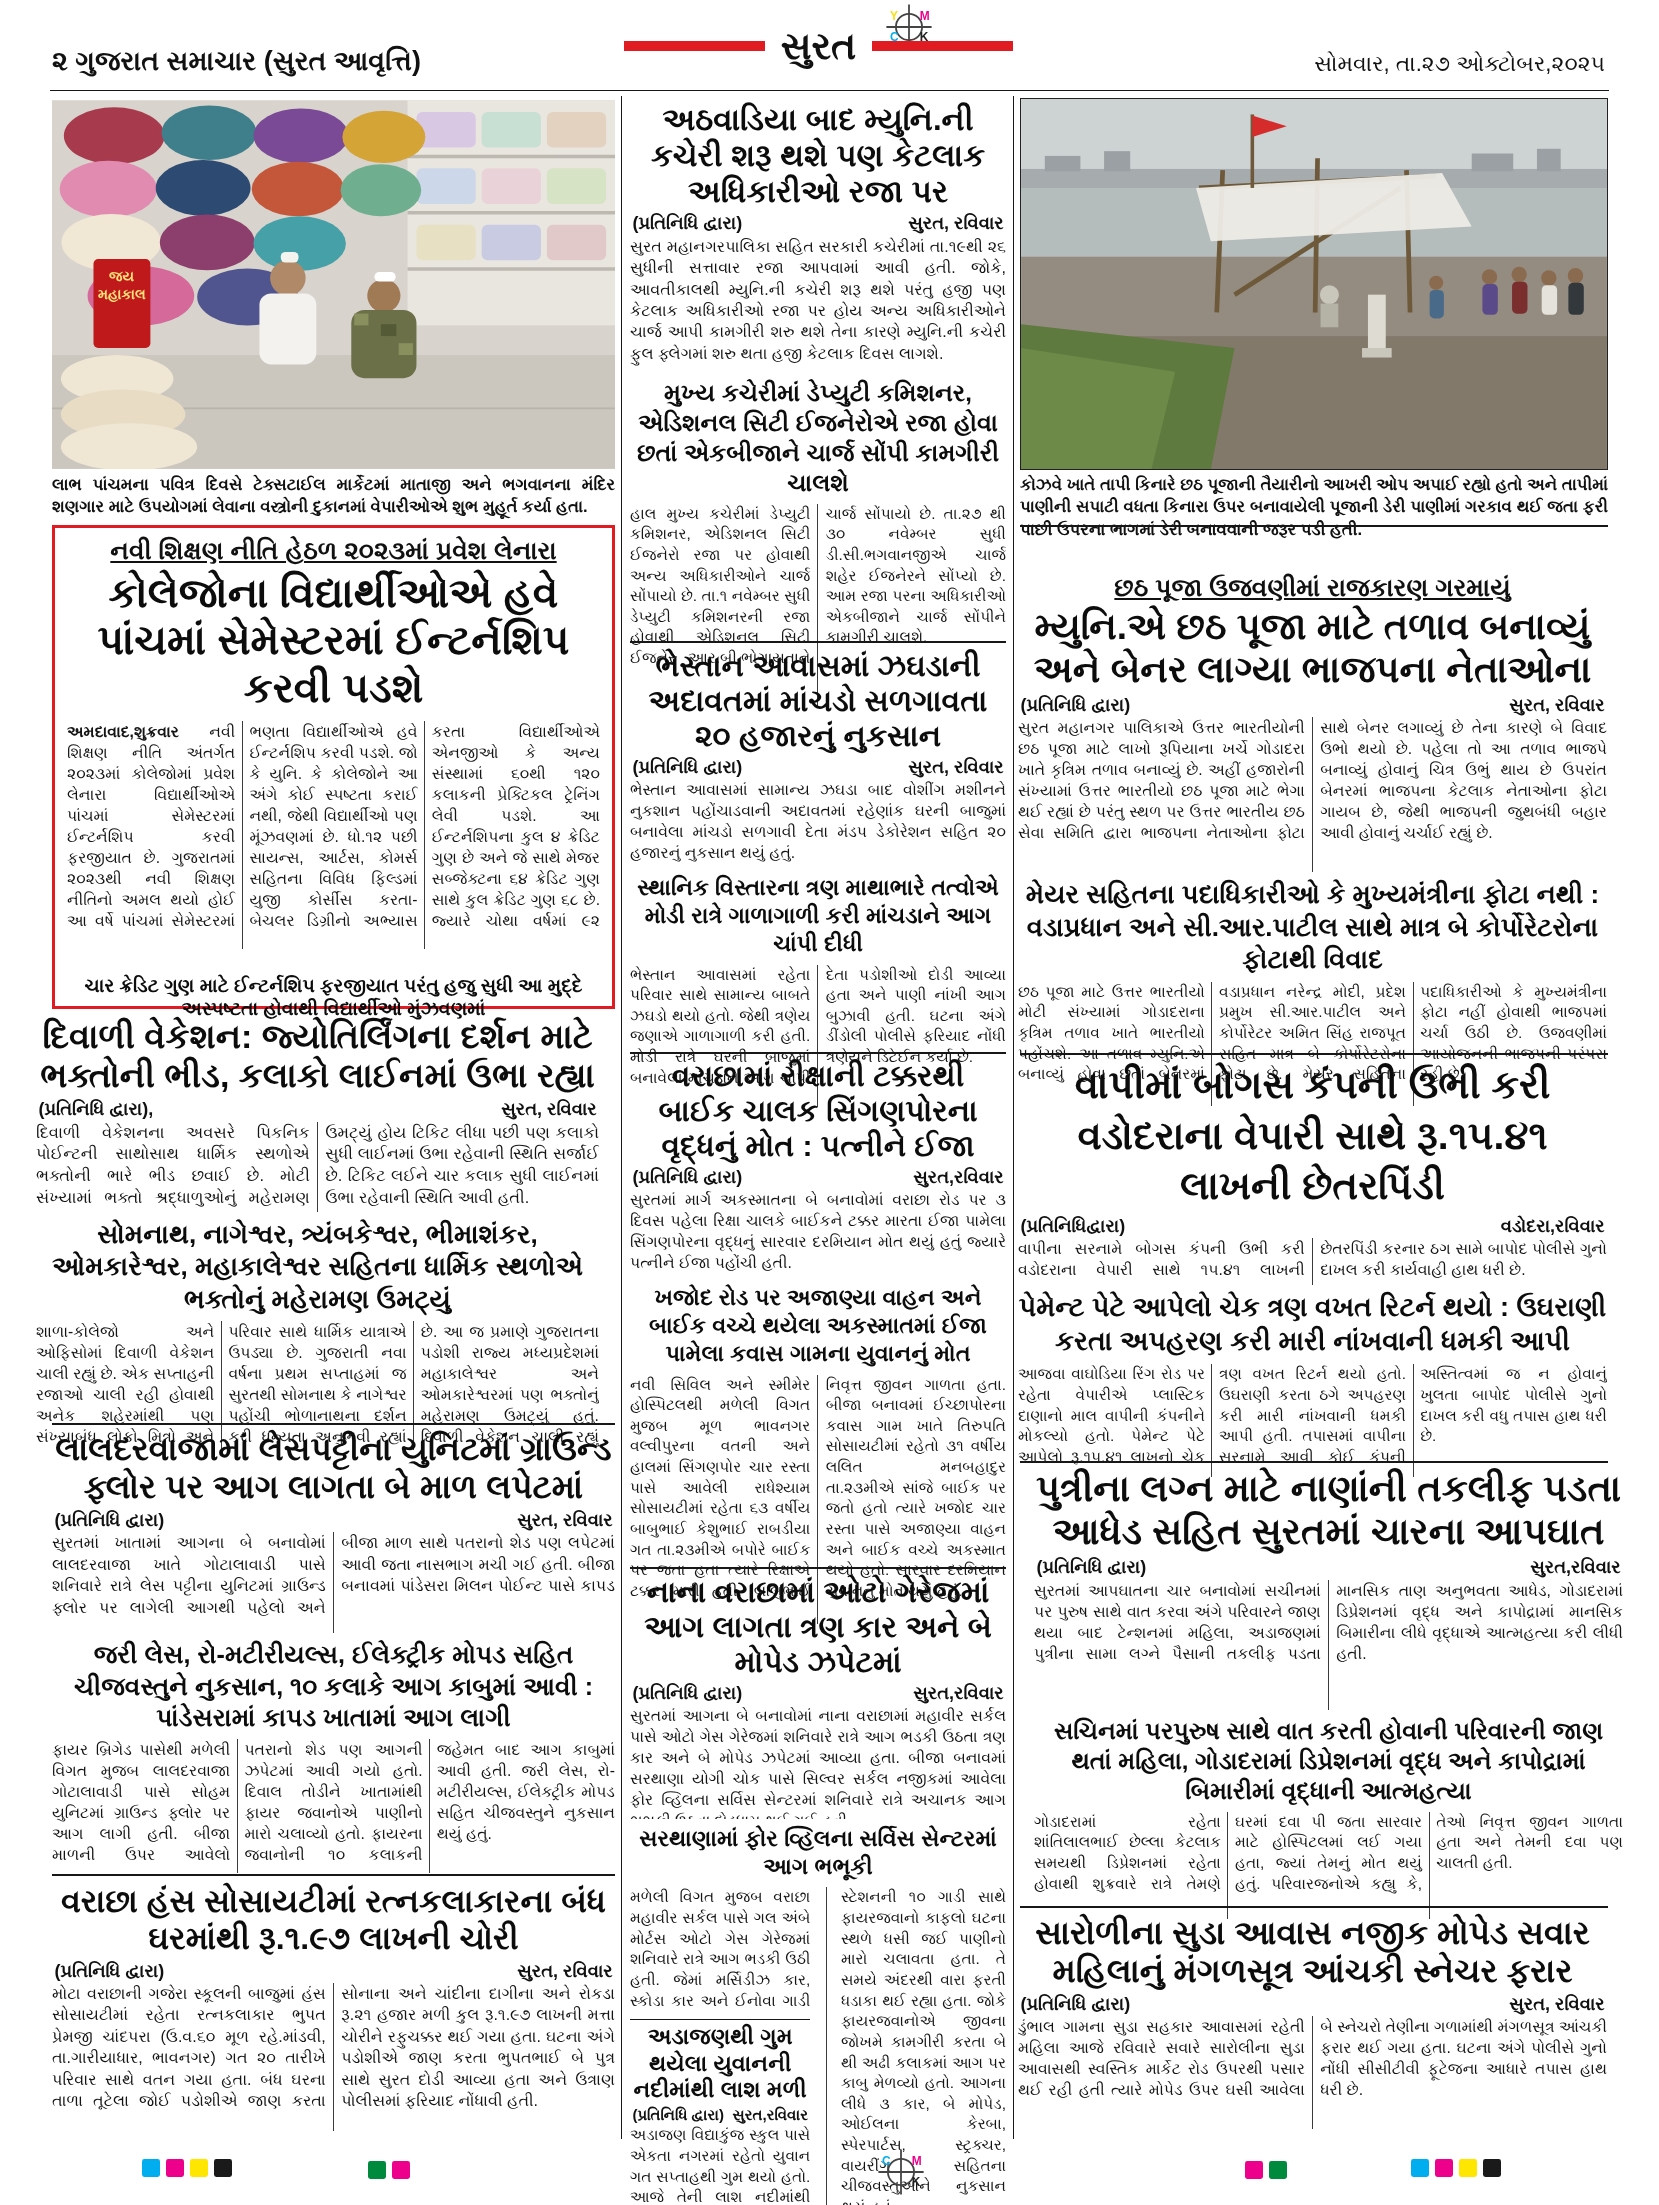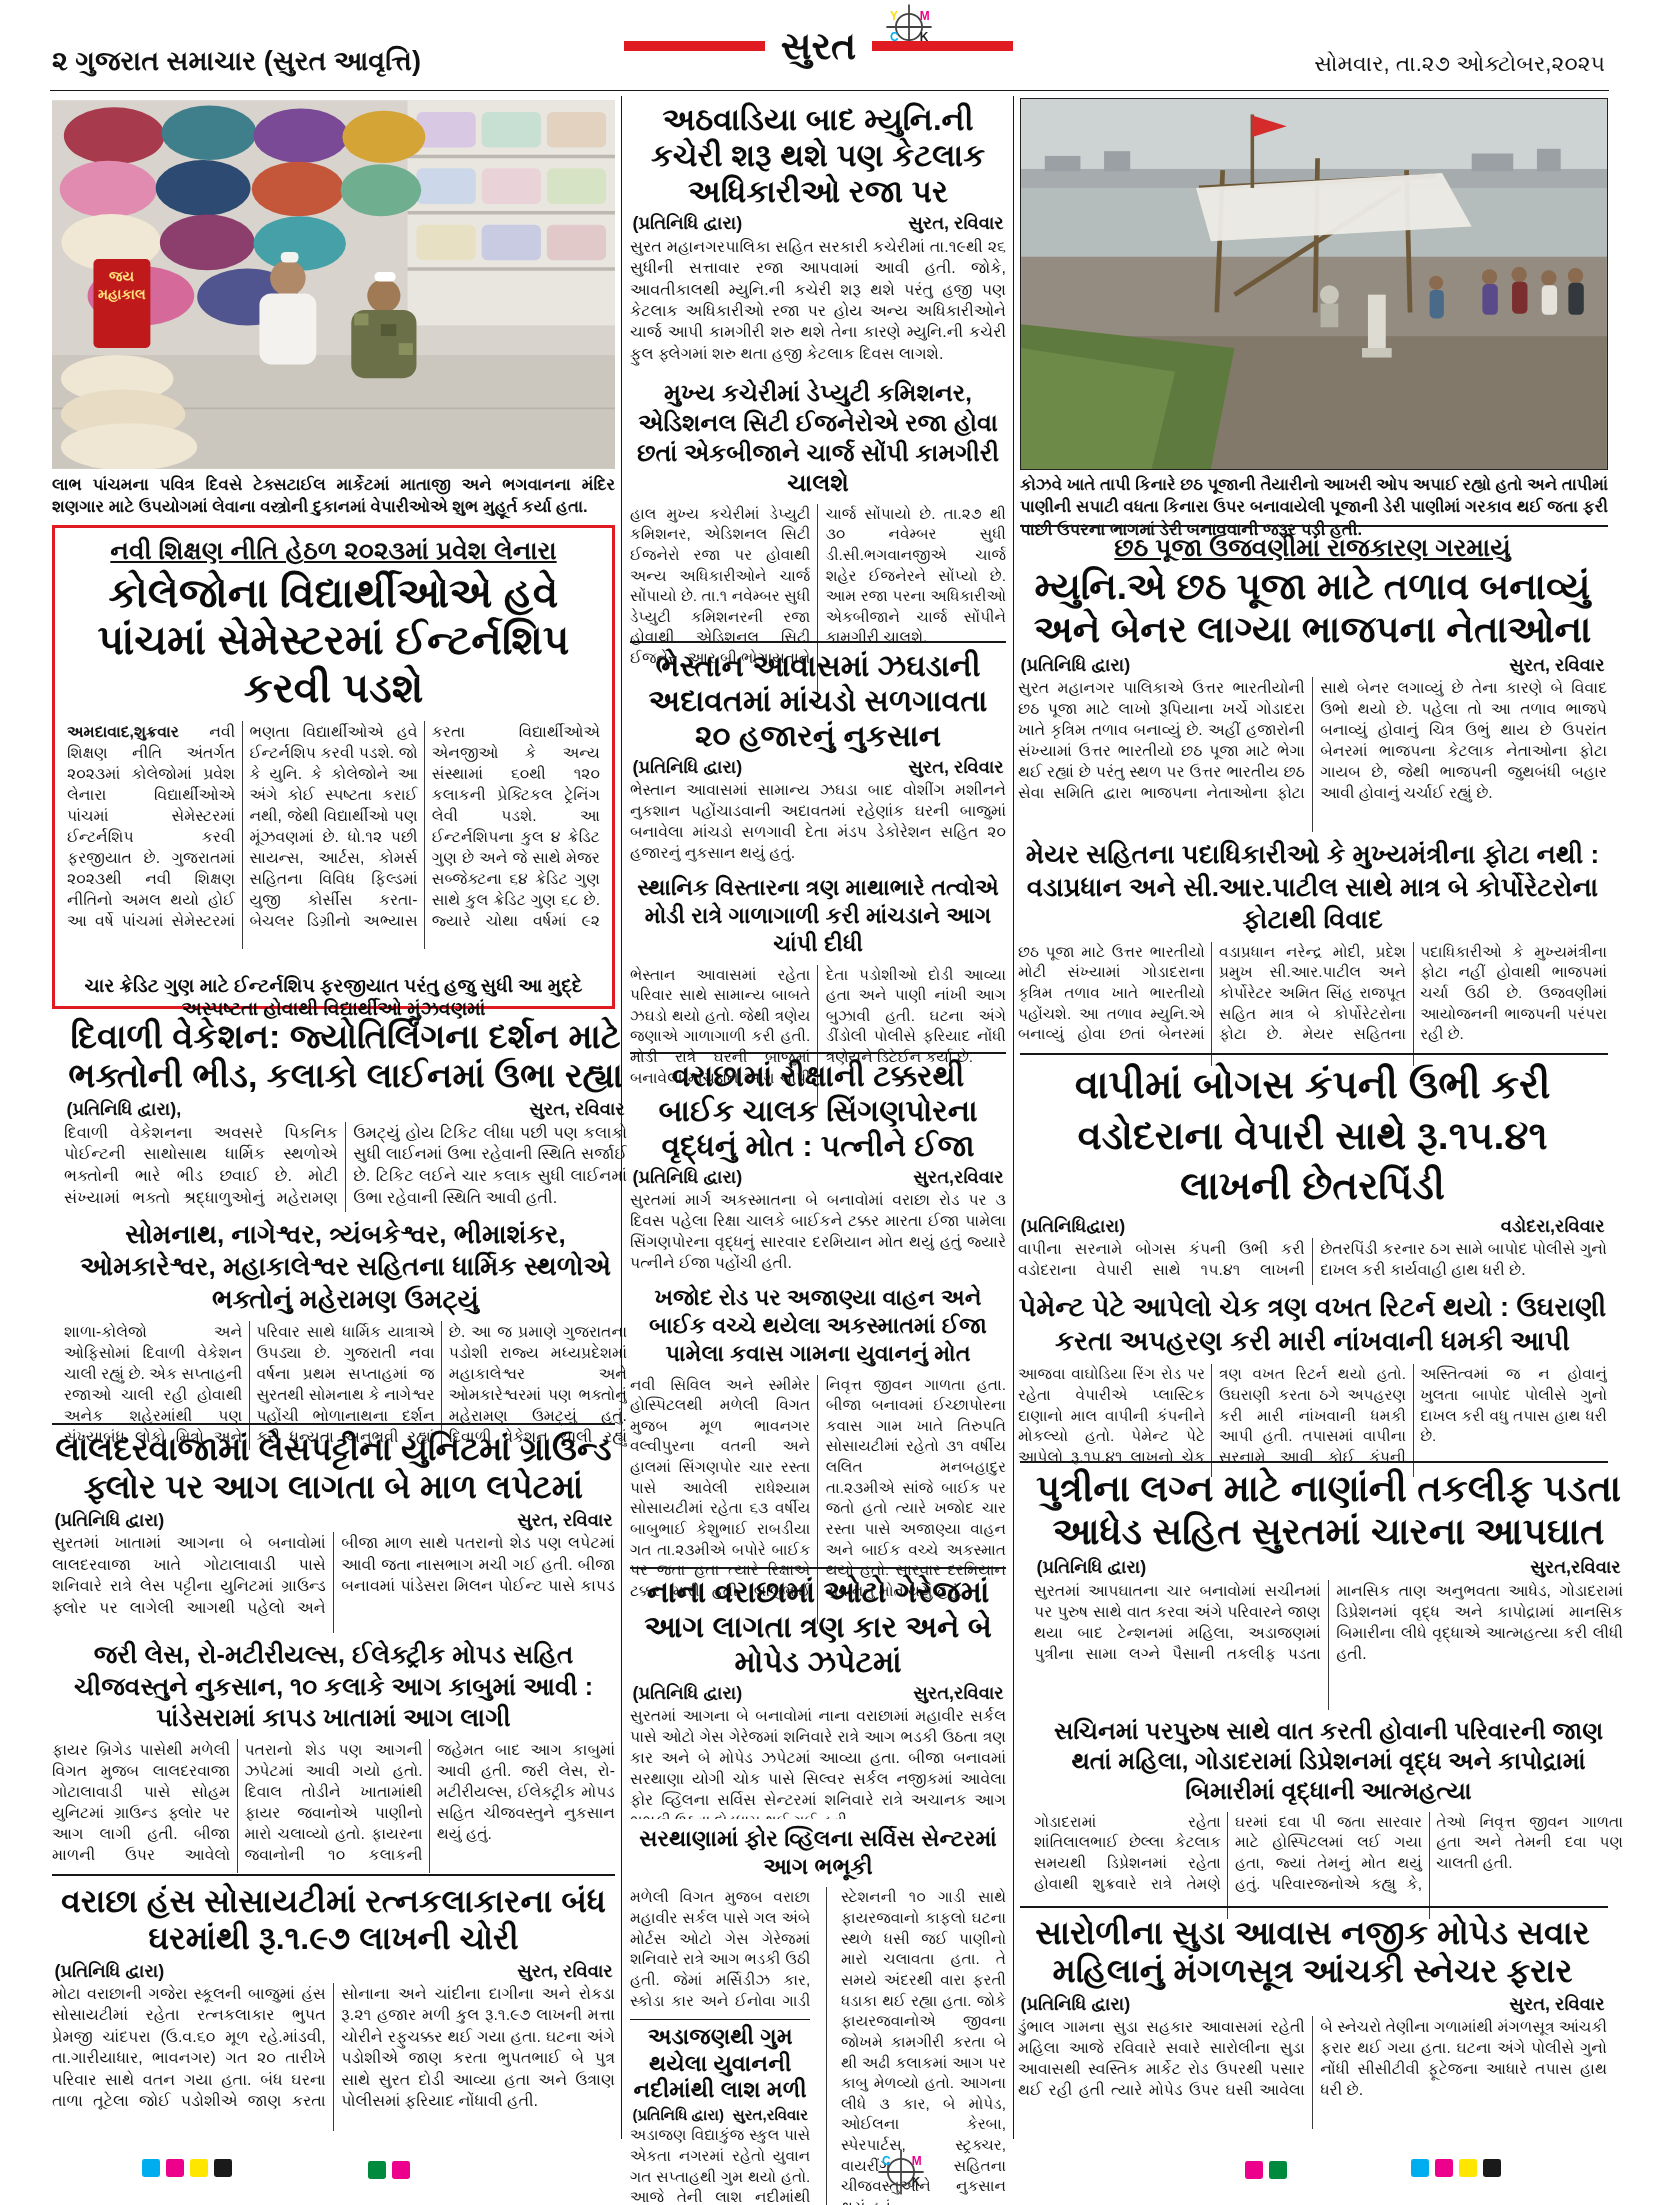--- a/index.html
+++ b/index.html
@@ -122,21 +122,21 @@
   <div class="abs redbox" style="left:52px;top:525px;width:563px;height:484px;">
     <div class="kick" style="font-size:25px;">નવી શિક્ષણ નીતિ હેઠળ ૨૦૨૩માં પ્રવેશ લેનારા</div>
     <div class="hl" style="font-size:41px;margin:4.7px 0 8.3px 0;">કોલેજોના વિદ્યાર્થીઓએ હવે પાંચમાં સેમેસ્ટરમાં ઈન્ટર્નશિપ કરવી પડશે</div>
     <div class="bd c3" style="font-size:15.7px;height:228px;">
       <span class="dl">અમદાવાદ,શુક્રવાર</span>
       <span>નવી શિક્ષણ નીતિ અંતર્ગત ૨૦૨૩માં કોલેજોમાં પ્રવેશ લેનારા વિદ્યાર્થીઓએ પાંચમાં સેમેસ્ટરમાં ઈન્ટર્નશિપ કરવી ફરજીયાત છે. ગુજરાતમાં ૨૦૨૩થી નવી શિક્ષણ નીતિનો અમલ થયો હોઈ આ વર્ષે પાંચમાં સેમેસ્ટરમાં ભણતા વિદ્યાર્થીઓએ હવે ઈન્ટર્નશિપ કરવી પડશે. જો કે યુનિ. કે કોલેજોને આ અંગે કોઈ સ્પષ્ટતા કરાઈ નથી, જેથી વિદ્યાર્થીઓ પણ મૂંઝવણમાં છે. ધો.૧૨ પછી સાયન્સ, આર્ટસ, કોમર્સ સહિતના વિવિધ ફિલ્ડમાં યુજી કોર્સીસ કરતા-બેચલર ડિગ્રીનો અભ્યાસ કરતા વિદ્યાર્થીઓએ એનજીઓ કે અન્ય સંસ્થામાં ૬૦થી ૧૨૦ કલાકની પ્રેક્ટિકલ ટ્રેનિંગ લેવી પડશે. આ ઈન્ટર્નશિપના કુલ ૪ ક્રેડિટ ગુણ છે અને જે સાથે મેજર સબ્જેક્ટના ૬૪ ક્રેડિટ ગુણ સાથે કુલ ક્રેડિટ ગુણ ૬૮ છે. જ્યારે ચોથા વર્ષમાં ૯૨ ક્રેડિટ ગુણ ઈન્ટર્નશિપ સાથે હોય છે. જે માટે ઉચ્ચ શિક્ષણ સંસ્થાઓએ ઈન્ડસ્ટ્રી-કંપની સાથે જોડાણ કરવાનું હોય છે પરંતુ આ માટેનું કોઈ પુરતું આયોજન ન થયુ હોવાની ફરિયાદ ઉઠી છે.</span>
     </div>
     <div class="sh" style="font-size:19px;margin-top:25px;">ચાર ક્રેડિટ ગુણ માટે ઈન્ટર્નશિપ ફરજીયાત પરંતુ હજુ સુધી આ મુદ્દે અસ્પષ્ટતા હોવાથી વિદ્યાર્થીઓ મુંઝવણમાં</div>
   </div>
 
-  <div class="abs" style="left:64px;top:1017px;width:563px;height:401px;">
+  <div class="abs" style="left:36px;top:1017px;width:563px;height:401px;">
     <div class="hl" style="font-size:34px;">દિવાળી વેકેશન: જ્યોતિર્લિંગના દર્શન માટે ભક્તોની ભીડ, કલાકો લાઈનમાં ઉભા રહ્યા</div>
     <div class="byline">
       <span>(પ્રતિનિધિ દ્વારા),</span>
       <span>સુરત, રવિવાર</span>
     </div>
     <div class="bd c2" style="font-size:16.3px;height:90px;">દિવાળી વેકેશનના અવસરે પિકનિક પોઈન્ટની સાથોસાથ ધાર્મિક સ્થળોએ ભક્તોની ભારે ભીડ છવાઈ છે. મોટી સંખ્યામાં ભક્તો શ્રદ્ધાળુઓનું મહેરામણ ઉમટ્યું હોય ટિકિટ લીધા પછી પણ કલાકો સુધી લાઈનમાં ઉભા રહેવાની સ્થિતિ સર્જાઈ છે. ટિકિટ લઈને ચાર કલાક સુધી લાઈનમાં ઉભા રહેવાની સ્થિતિ આવી હતી.</div>
     <div class="sh" style="font-size:26px;">સોમનાથ, નાગેશ્વર, ત્ર્યંબકેશ્વર, ભીમાશંકર, ઓમકારેશ્વર, મહાકાલેશ્વર સહિતના ધાર્મિક સ્થળોએ ભક્તોનું મહેરામણ ઉમટ્યું</div>
     <div class="bd c3" style="font-size:15.7px;height:129px;">શાળા-કોલેજો અને ઓફિસોમાં દિવાળી વેકેશન ચાલી રહ્યું છે. એક સપ્તાહની રજાઓ ચાલી રહી હોવાથી અનેક શહેરમાંથી પણ સંખ્યાબંધ લોકો મિત્રો અને પરિવાર સાથે ધાર્મિક યાત્રાએ ઉપડ્યા છે. ગુજરાતી નવા વર્ષના પ્રથમ સપ્તાહમાં જ સુરતથી સોમનાથ કે નાગેશ્વર પહોંચી ભોળાનાથના દર્શન કરી ધન્યતા અનુભવી રહ્યાં છે. આ જ પ્રમાણે ગુજરાતના પડોશી રાજ્ય મધ્યપ્રદેશમાં મહાકાલેશ્વર અને ઓમકારેશ્વરમાં પણ ભક્તોનું મહેરામણ ઉમટ્યું હતું. દિવાળી વેકેશન ચાલી રહ્યું હોય મંદિરના પટાંગણમાં હજારો શિવલહેરીઓનો અવિરત પ્રવાહ ઉમટી રહ્યો છે. મંદિરની પ્રાંગણમાં સતત ભક્તોની અવરજવર રહેતી હોય સ્થાનિક પોલીસ, ટ્રસ્ટ અને સ્વયંસેવકો દ્વારા વ્યવસ્થાપન માટે ખાસ આયોજન કરવામાં આવ્યું છે.</div>
   </div>
 
@@ -267,21 +267,21 @@
           <rect x="689" y="322" width="24" height="48" rx="8" fill="#4a6a8a"></rect>
       </g>
       <circle cx="520" cy="330" r="16" fill="#c9c6bc"></circle>
         <rect x="505" y="345" width="30" height="40" fill="#b5b2a6"></rect>
     </svg>
   </div>
   <div class="abs caption" style="left:1020px;top:474px;width:588px;">કોઝવે ખાતે તાપી કિનારે છઠ પૂજાની તૈયારીનો આખરી ઓપ અપાઈ રહ્યો હતો અને તાપીમાં પાણીની સપાટી વધતા કિનારા ઉપર બનાવાયેલી પૂજાની ડેરી પાણીમાં ગરકાવ થઈ જતા ફરી પાછી ઉપરના ભાગમાં ડેરી બનાવવાની જરૂર પડી હતી.</div>
   <div class="hr" style="left:1020px;top:525px;width:588px;"></div>
 
   <div class="abs" style="left:1018px;top:532px;width:589px;height:515px;">
-    <div class="kick" style="font-size:25px;">છઠ પૂજા ઉજવણીમાં રાજકારણ ગરમાયું</div>
+    <div class="kick" style="font-size:25px;margin-top:40px;">છઠ પૂજા ઉજવણીમાં રાજકારણ ગરમાયું</div>
     <div class="hl" style="font-size:37px;margin:3.6px 0;">મ્યુનિ.એ છઠ પૂજા માટે તળાવ બનાવ્યું અને બેનર લાગ્યા ભાજપના નેતાઓના</div>
     <div class="byline">
       <span>(પ્રતિનિધિ દ્વારા)</span>
       <span>સુરત, રવિવાર</span>
     </div>
     <div class="bd c2" style="font-size:15.7px;height:155px;">સુરત મહાનગર પાલિકાએ ઉત્તર ભારતીયોની છઠ પૂજા માટે લાખો રૂપિયાના ખર્ચે ગોડાદરા ખાતે કૃત્રિમ તળાવ બનાવ્યું છે. અહીં હજારોની સંખ્યામાં ઉત્તર ભારતીયો છઠ પૂજા માટે ભેગા થઈ રહ્યાં છે પરંતુ સ્થળ પર ઉત્તર ભારતીય છઠ સેવા સમિતિ દ્વારા ભાજપના નેતાઓના ફોટા સાથે બેનર લગાવ્યું છે તેના કારણે બે વિવાદ ઉભો થયો છે. પહેલા તો આ તળાવ ભાજપે બનાવ્યું હોવાનું ચિત્ર ઉભું થાય છે ઉપરાંત બેનરમાં ભાજપના કેટલાક નેતાઓના ફોટા ગાયબ છે, જેથી ભાજપની જુથબંધી બહાર આવી હોવાનું ચર્ચાઈ રહ્યું છે.</div>
     <div class="sh" style="font-size:26px;">મેયર સહિતના પદાધિકારીઓ કે મુખ્યમંત્રીના ફોટા નથી : વડાપ્રધાન અને સી.આર.પાટીલ સાથે માત્ર બે કોર્પોરેટરોના ફોટાથી વિવાદ</div>
     <div class="bd c3" style="font-size:15.4px;height:124px;">છઠ પૂજા માટે ઉત્તર ભારતીયો મોટી સંખ્યામાં ગોડાદરાના કૃત્રિમ તળાવ ખાતે ભારતીયો પહોંચશે. આ તળાવ મ્યુનિ.એ બનાવ્યું હોવા છતાં બેનરમાં વડાપ્રધાન નરેન્દ્ર મોદી, પ્રદેશ પ્રમુખ સી.આર.પાટીલ અને કોર્પોરેટર અમિત સિંહ રાજપૂત સહિત માત્ર બે કોર્પોરેટરોના ફોટા છે. મેયર સહિતના પદાધિકારીઓ કે મુખ્યમંત્રીના ફોટા નહીં હોવાથી ભાજપમાં ચર્ચા ઉઠી છે. ઉજવણીમાં આયોજનની ભાજપની પરંપરા રહી છે.</div>
   </div>
 

